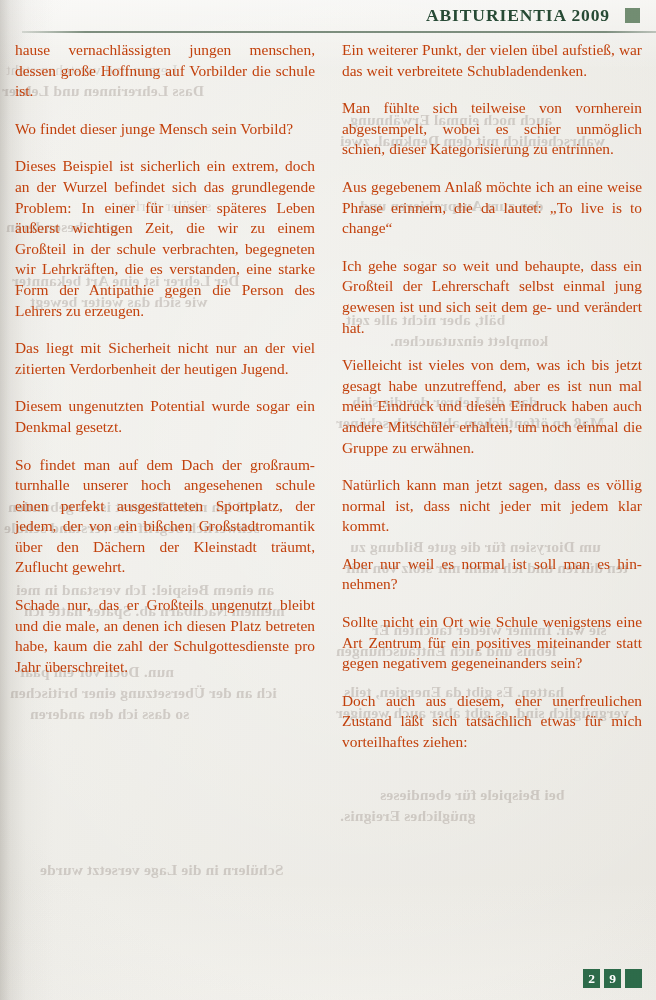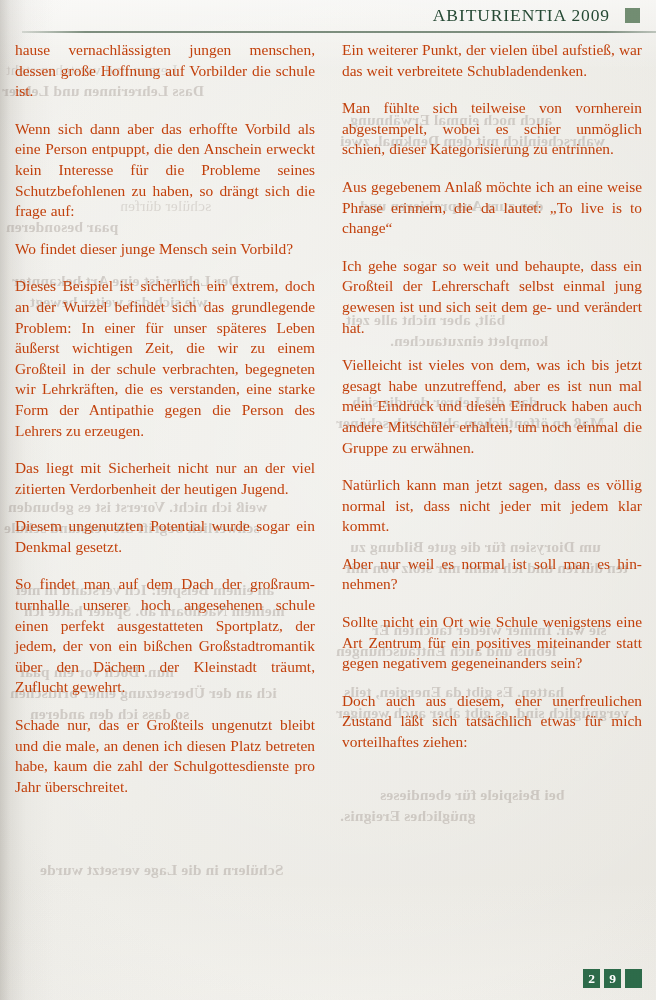--- a/index.html
+++ b/index.html
@@ -51,21 +51,21 @@
     top: 0;
     left: 0;
     right: 0;
     height: 34px;
   }
   .header-title {
     position: absolute;
     right: 46px;
     top: 5px;
     font-size: 17.5px;
-    font-weight: normal;
+    font-weight: bold;
     letter-spacing: 0.9px;
     color: #274a35;
     white-space: nowrap;
     font-family: "Liberation Serif", "DejaVu Serif", serif;
   }
   .header-square {
     position: absolute;
     right: 16px;
     top: 8px;
     width: 15px;
@@ -216,21 +216,20 @@
   <div class="header">
     <div class="header-title">ABITURIENTIA 2009</div>
     <div class="header-square"></div>
     <div class="header-rule"></div>
   </div>
 
   <div class="columns">
 
     <div class="col">
       <p class="faded-start">hause vernachlässigten jungen menschen, dessen große Hoffnung auf Vorbilder die schule ist.</p>
-      <p class="faded-start">Wenn sich dann aber das erhoffte Vorbild als eine Person entpuppt, die den Anschein erweckt kein Interesse für die Probleme seines Schutzbefohlenen zu haben, so drängt sich die frage auf:</p>
       <p>Wo findet dieser junge Mensch sein Vor­bild?</p>
       <p>Dieses Beispiel ist sicherlich ein extrem, doch an der Wurzel befindet sich das grundlegende Problem: In einer für unser späteres Leben äußerst wichtigen Zeit, die wir zu einem Großteil in der schule ver­brachten, begegneten wir Lehrkräften, die es verstanden, eine starke Form der Anti­pathie gegen die Person des Lehrers zu er­zeugen.</p>
       <p>Das liegt mit Sicherheit nicht nur an der viel zitierten Verdorbenheit der heutigen Jugend.</p>
       <p>Diesem ungenutzten Potential wurde sogar ein Denkmal gesetzt.</p>
       <p>So findet man auf dem Dach der großraum­turnhalle unserer hoch angesehenen schu­le einen perfekt ausgestatteten Sportplatz, der jedem, der von ein bißchen Großstadt­romantik über den Dächern der Kleinstadt träumt, Zuflucht gewehrt.</p>
       <p>Schade nur, das er Großteils ungenutzt bleibt und die male, an denen ich diesen Platz betreten habe, kaum die zahl der Schulgottesdienste pro Jahr überschreitet.</p>
     </div>
 
     <div class="col">
       <p>Ein weiterer Punkt, der vielen übel auf­stieß, war das weit verbreitete Schubla­dendenken.</p>

